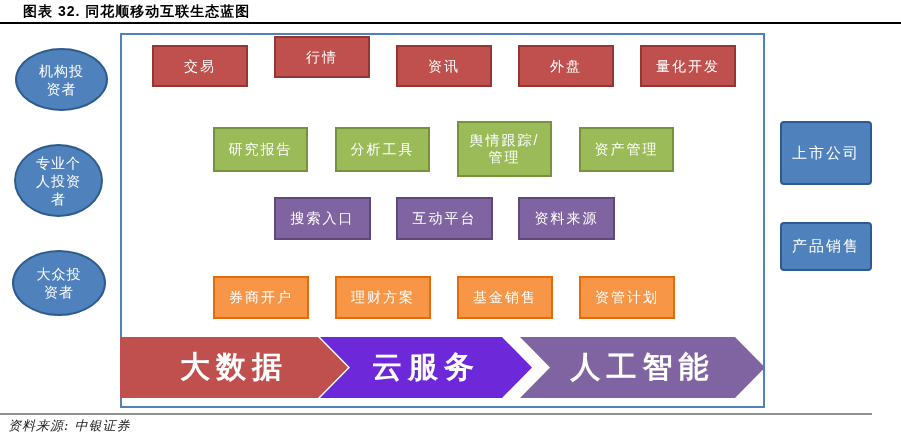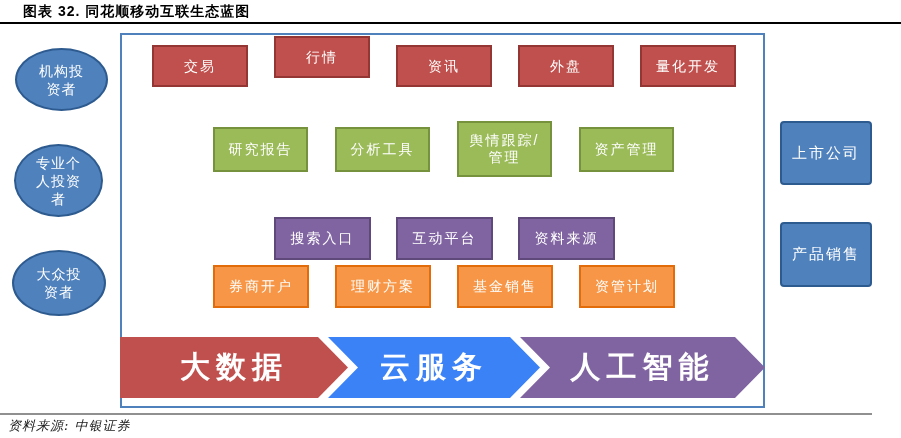--- a/index.html
+++ b/index.html
@@ -21,31 +21,31 @@
     border-radius:50%;background:#4F81BD;border:2px solid #2E5B8F;
     display:flex;align-items:center;justify-content:center;text-align:center;
     color:#fff;font-size:14px;line-height:18px;white-space:pre-line;letter-spacing:1px;
   }
   .node{
     display:flex;align-items:center;justify-content:center;text-align:center;
     color:#fff;font-size:14px;line-height:17px;letter-spacing:2px;white-space:pre-line;
   }
   .red-node{background:#C0504D;border:2px solid #943634;}
   .green-node{background:#9BBB59;border:2px solid #76923C;}
-  .purple-node{background:#8064A2;border:2px solid #5F497A;margin-top:20px;}
-  .orange-node{background:#F79646;border:2px solid #E36C0A;}
+  .purple-node{background:#8064A2;border:2px solid #5F497A;}
+  .orange-node{background:#F79646;border:2px solid #E36C0A;margin-top:11px;}
   .arrow{
     top:337px;height:61px;display:flex;align-items:center;justify-content:center;
     color:#fff;font-size:30px;font-weight:bold;letter-spacing:6px;
     padding-left:30px;padding-right:30px;
   }
   .arrow-start{clip-path:polygon(0 0, calc(100% - 30px) 0, 100% 50%, calc(100% - 30px) 100%, 0 100%);}
   .arrow-chevron{clip-path:polygon(0 0, calc(100% - 30px) 0, 100% 50%, calc(100% - 30px) 100%, 0 100%, 30px 50%);}
   .arrow-red{left:120px;width:228px;background:#C0504D;z-index:3;}
-  .arrow-green{left:328px;width:212px;background:#3b82f6;z-index:2;}
+  .arrow-green{left:320px;width:212px;background:#6d28d9;z-index:2;}
   .arrow-purple{left:520px;width:245px;background:#8064A2;z-index:1;}
   .rbox{
     left:780px;width:92px;background:#4F81BD;border:2px solid #2E5B8F;border-radius:4px;
     display:flex;align-items:center;justify-content:center;
     color:#fff;font-size:15px;letter-spacing:2px;
   }
   .src-rule{left:0;top:413px;width:872px;height:2px;background:#909090;}
   .src-text{
     left:8px;top:417px;width:300px;height:18px;
     font-family:"DejaVu Serif", serif;font-style:italic;
@@ -87,16 +87,16 @@
 <div class="abs node orange-node" style="left:213px;top:265px;width:96px;height:43px">券商开户</div>
 <div class="abs node orange-node" style="left:335px;top:265px;width:96px;height:43px">理财方案</div>
 <div class="abs node orange-node" style="left:457px;top:265px;width:96px;height:43px">基金销售</div>
 <div class="abs node orange-node" style="left:579px;top:265px;width:96px;height:43px">资管计划</div>
 
 <div class="abs arrow arrow-red arrow-start">大数据</div>
 <div class="abs arrow arrow-green arrow-chevron">云服务</div>
 <div class="abs arrow arrow-purple arrow-chevron">人工智能</div>
 
 <div class="abs rbox" style="top:121px;height:64px">上市公司</div>
-<div class="abs rbox" style="top:222px;height:65px">产品销售</div>
+<div class="abs rbox" style="top:222px;height:49px">产品销售</div>
 
 <div class="abs src-rule"></div>
 <div class="abs src-text">资料来源: 中银证券</div>
 
 </body></html>

